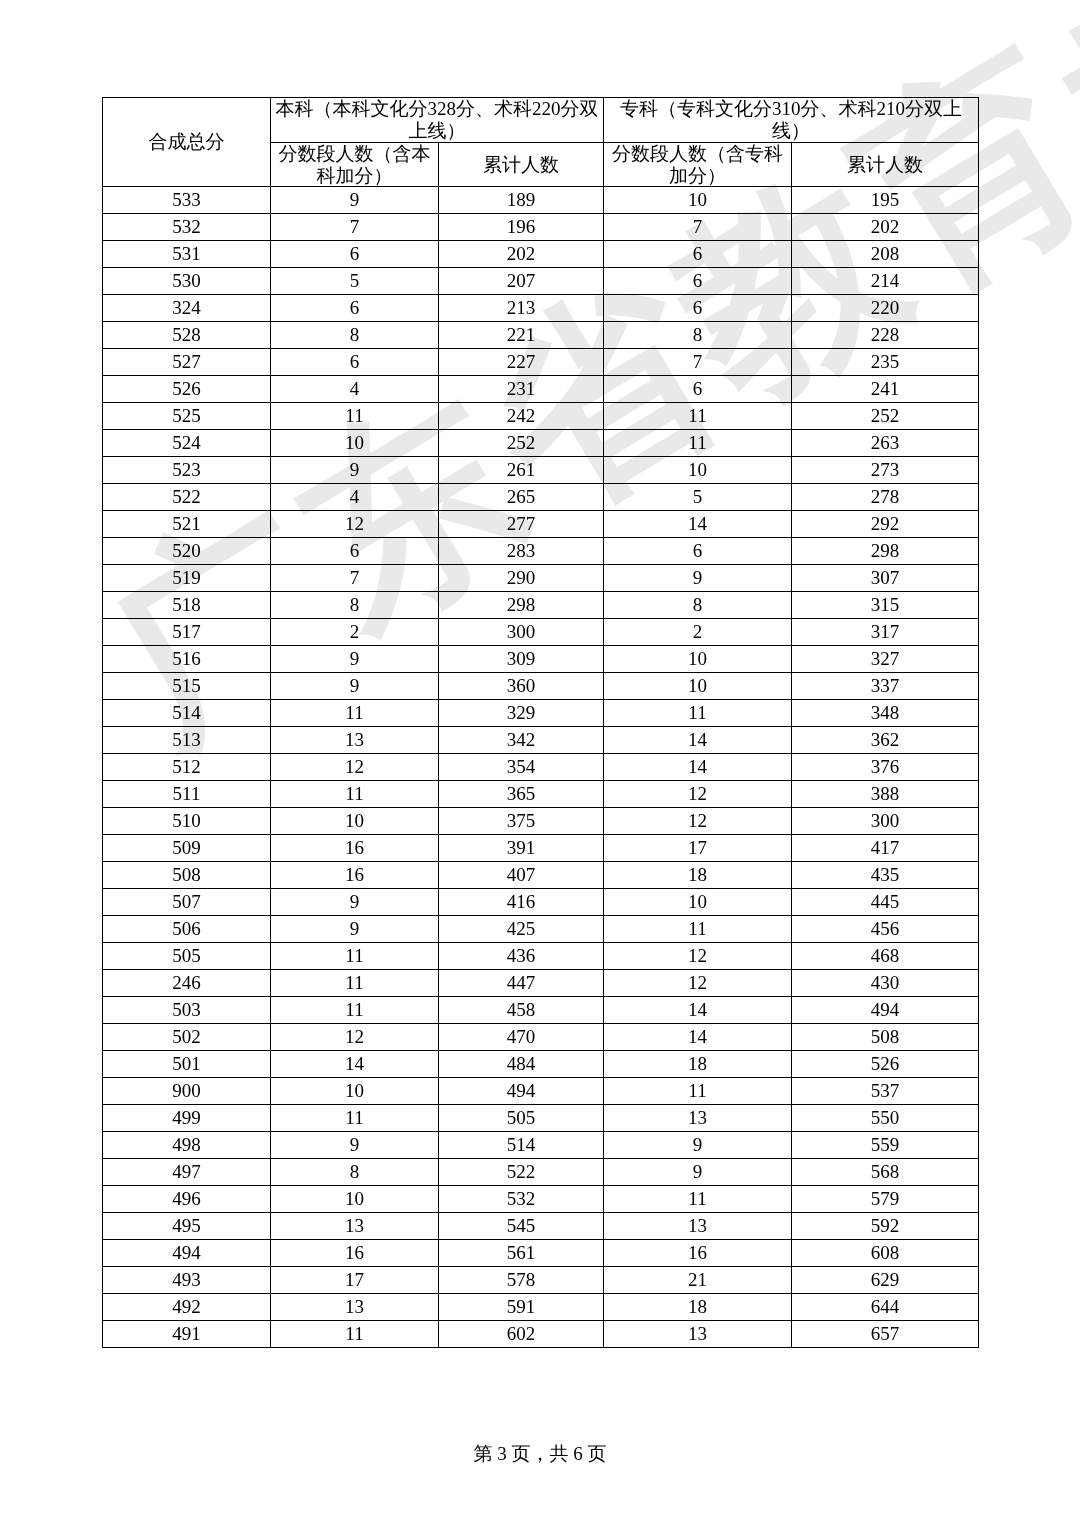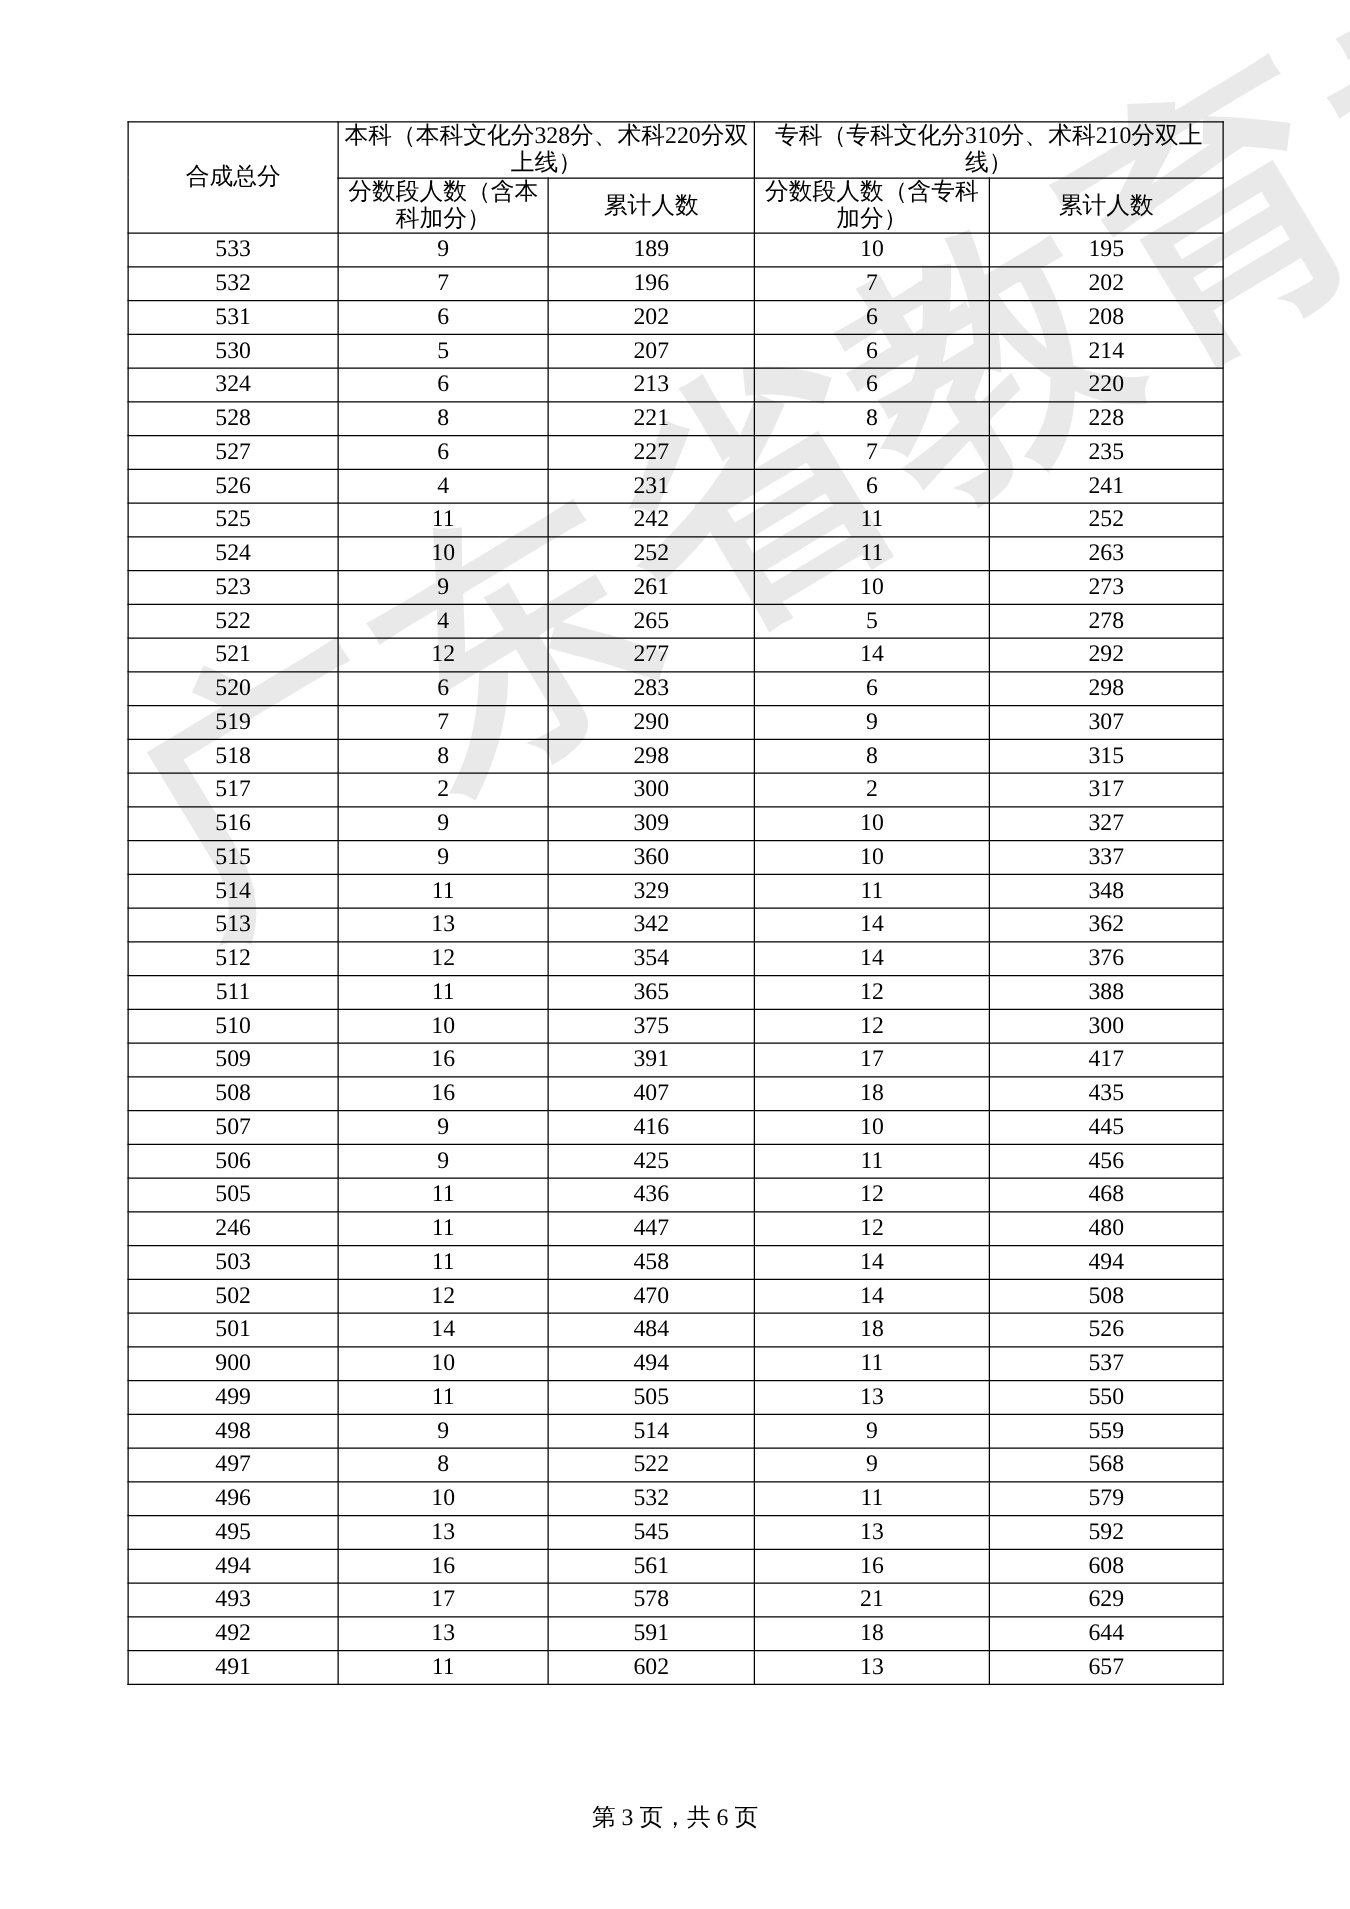--- a/index.html
+++ b/index.html
@@ -326,21 +326,21 @@
           <td class="score-cell">11</td>
           <td class="score-cell">436</td>
           <td class="score-cell">12</td>
           <td class="score-cell">468</td>
         </tr>
         <tr>
           <td class="score-cell">246</td>
           <td class="score-cell">11</td>
           <td class="score-cell">447</td>
           <td class="score-cell">12</td>
-          <td class="score-cell">480</td>
+          <td class="score-cell">430</td>
         </tr>
         <tr>
           <td class="score-cell">503</td>
           <td class="score-cell">11</td>
           <td class="score-cell">458</td>
           <td class="score-cell">14</td>
           <td class="score-cell">494</td>
         </tr>
         <tr>
           <td class="score-cell">502</td>

